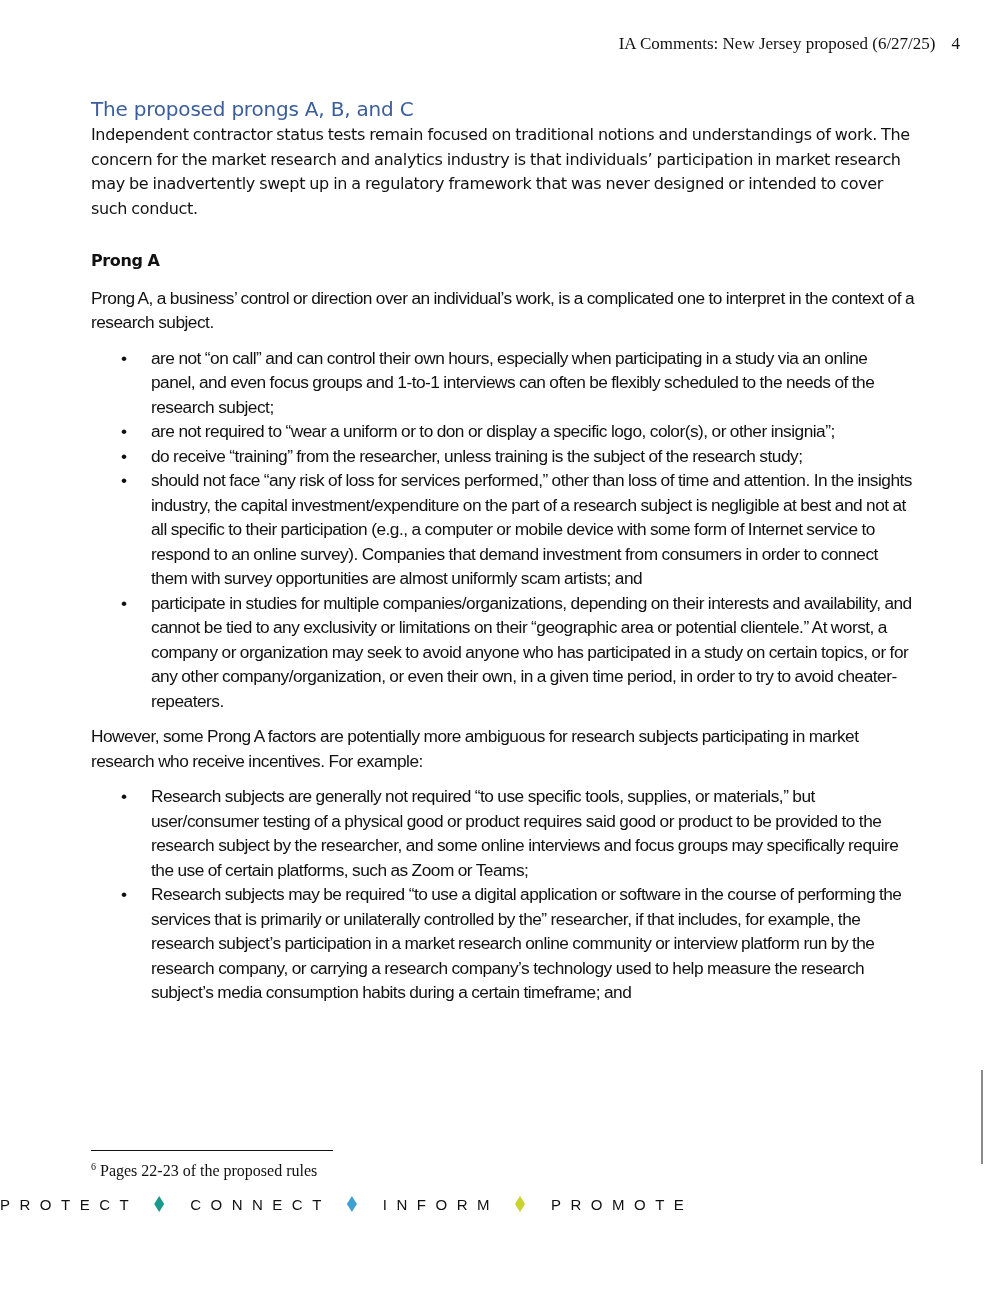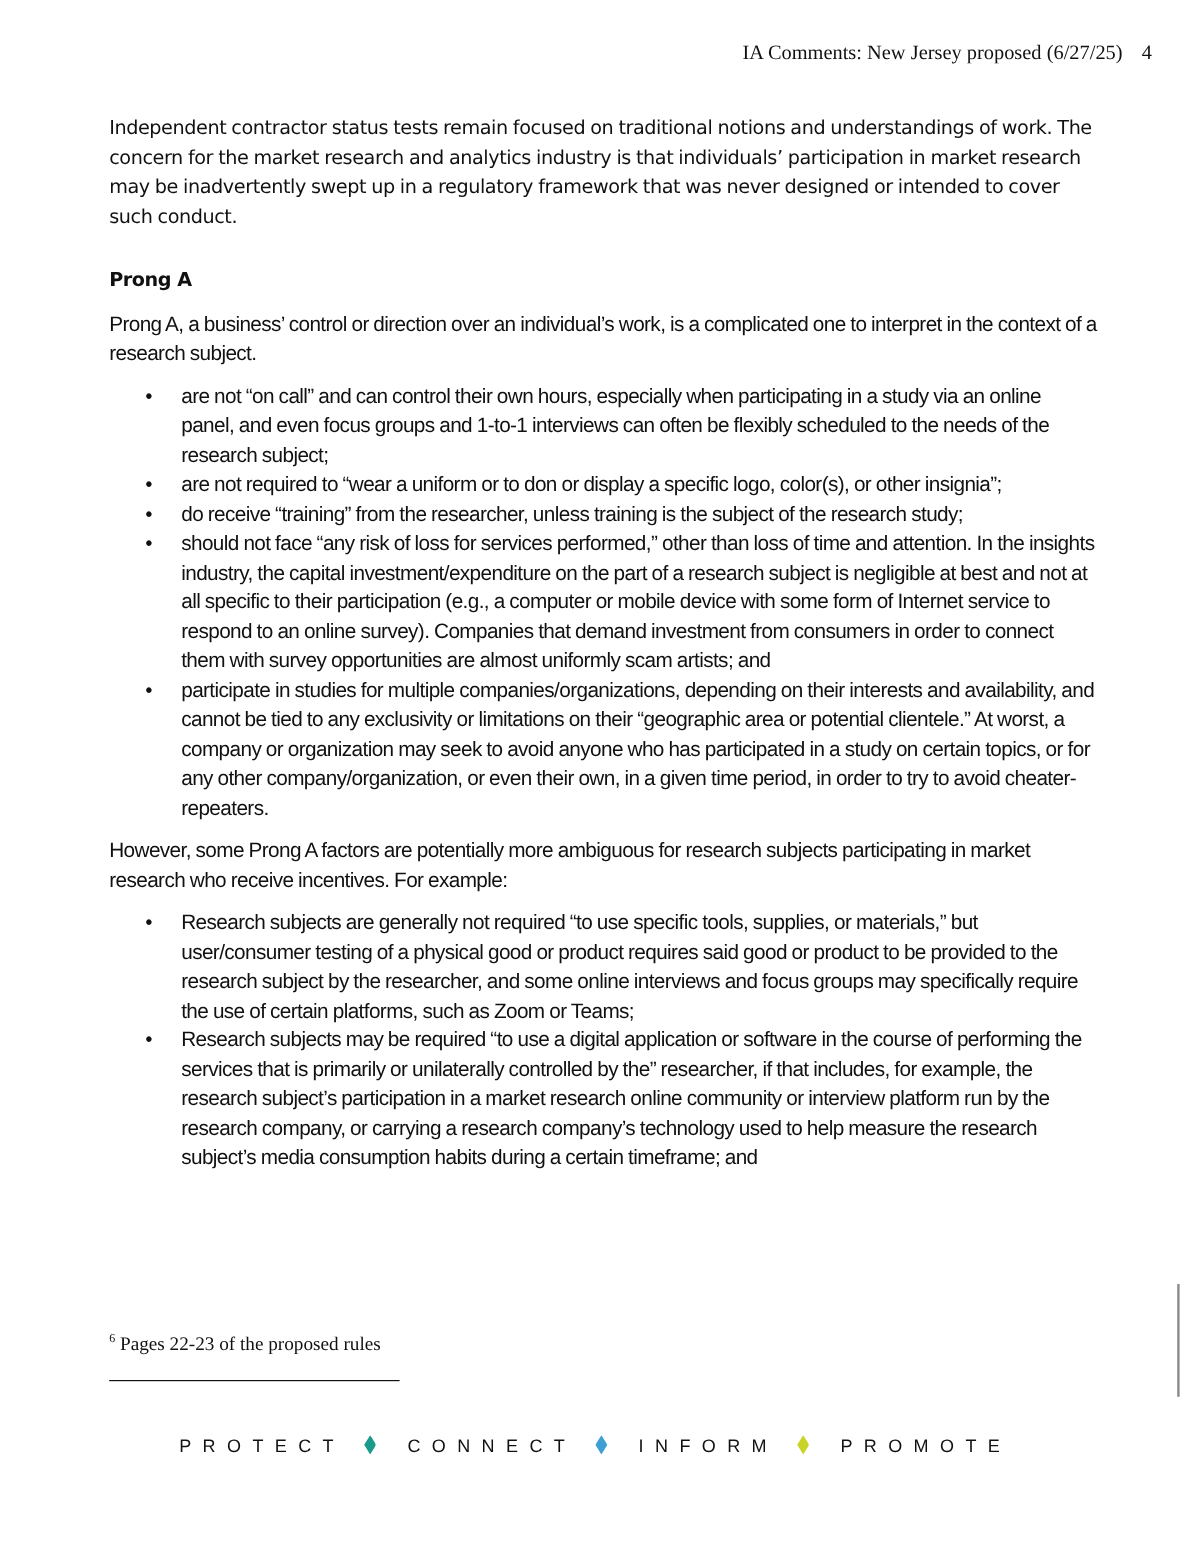--- a/index.html
+++ b/index.html
@@ -30,27 +30,27 @@
     font-family: "DejaVu Sans", "Liberation Sans", sans-serif;
     font-weight: bold; font-size: 16px; margin: 28px 0 12px 0; letter-spacing: -0.4px;
   }
   sup { font-size: 10px; line-height: 0; vertical-align: super; }
   ul { list-style: none; margin: 0 0 11px 0; padding: 0; }
   li { position: relative; padding-left: 60px; margin: 0; }
   li .bullet { position: absolute; left: 30px; top: 0; }
 
   .footnote-rule { position: absolute; left: 91px; top: 1150px; width: 242px; height: 0; border-top: 1px solid #111; }
   .footnote {
-    position: absolute; left: 91px; top: 1112px;
+    position: absolute; left: 91px; top: 1162px;
     font-family: "Liberation Serif", "DejaVu Serif", serif; font-size: 16px; color: #111;
   }
   .footnote sup { font-size: 10px; }
 
   .tagline {
-    position: absolute; top: 1196px; left: 0; width: 992px; text-align: center;
+    position: absolute; top: 1196px; left: 0; width: 992px; 
     font-family: "Liberation Sans", "DejaVu Sans", sans-serif; font-size: 15px;
     letter-spacing: 9.5px; color: #111; white-space: nowrap;
   }
   .tagline .word { display: inline-block; }
   .diamond {
     display: inline-block; width: 10px; height: 16px; margin: 0 26px 0 16px; vertical-align: -2px;
     clip-path: polygon(50% 0, 100% 50%, 50% 100%, 0 50%);
   }
   .address {
     position: absolute; top: 1226px; left: 0; width: 992px; text-align: center;
@@ -62,20 +62,21 @@
 </head>
 <body>
 
 <div class="page">
 
   <div class="running-header">
     <span>IA Comments: New Jersey proposed (6/27/25)</span><span class="pg">4</span>
   </div>
 
   <div class="content">
+    <h2 class="h-section">The proposed prongs A, B, and C</h2>
     <p class="body-text" style="margin-bottom:12px;">Independent contractor status tests remain focused on traditional notions and understandings of work. The concern for the market research and analytics industry is that individuals’ participation in market research may be inadvertently swept up in a regulatory framework that was never designed or intended to cover such conduct.</p>
 
     <div class="h-sub">Prong A</div>
 
     <p class="narrow">Prong A, a business’ control or direction over an individual’s work, is a complicated one to interpret in the context of a research subject.</p>
 
 
     <ul class="narrow">
       <li><span class="bullet">•</span><span>are not “on call” and can control their own hours, especially when participating in a study via an online panel, and even focus groups and 1-to-1 interviews can often be flexibly scheduled to the needs of the research subject;</span></li>
       <li><span class="bullet">•</span><span>are not required to “wear a uniform or to don or display a specific logo, color(s), or other insignia”;</span></li>

